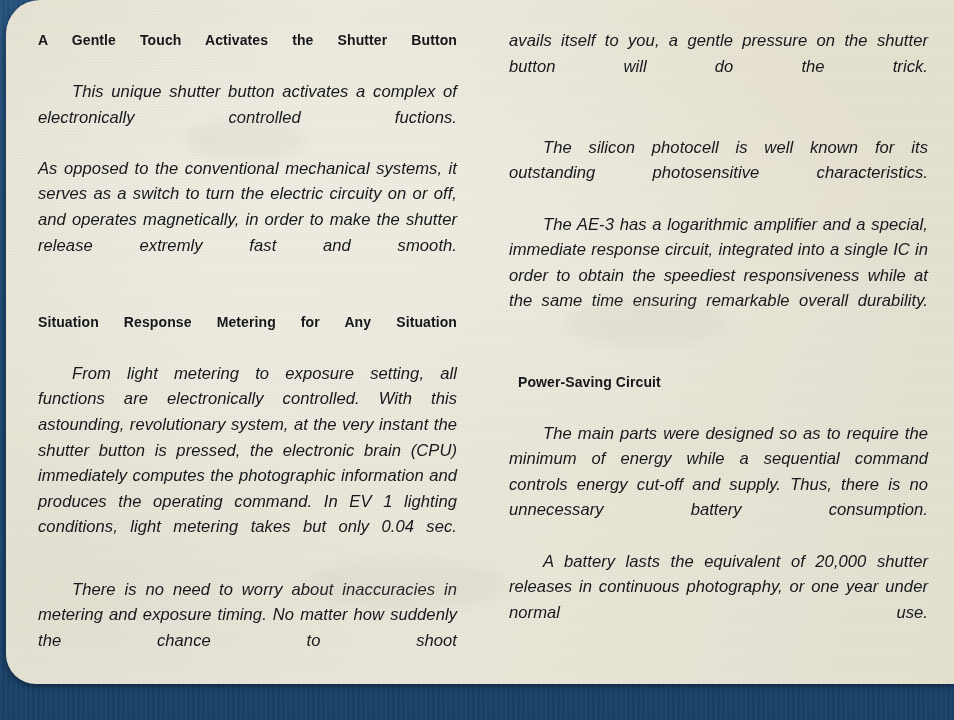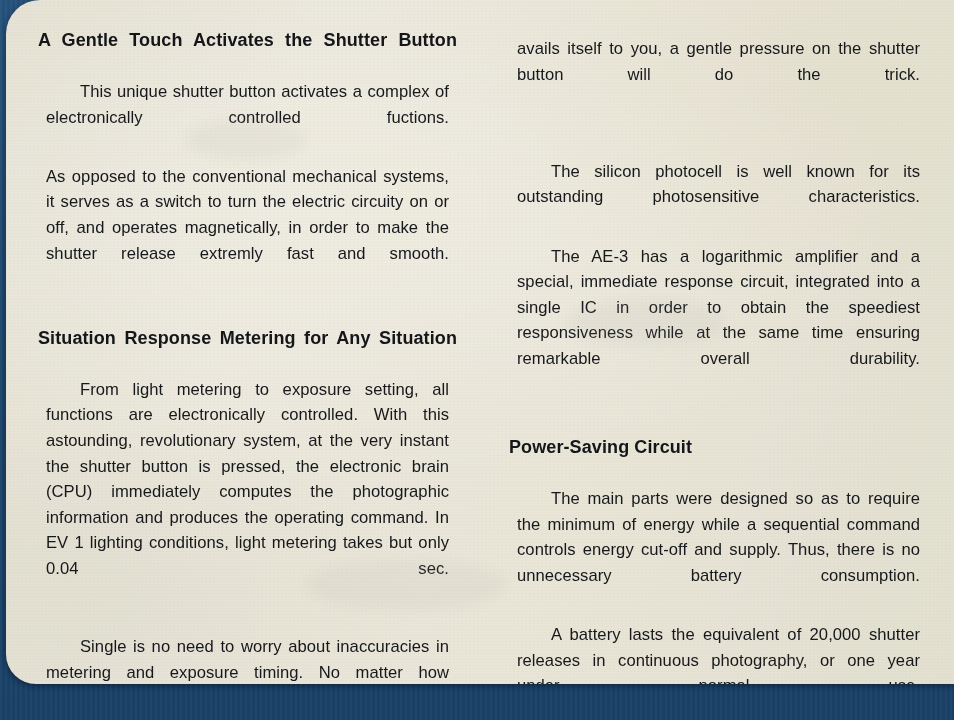--- a/index.html
+++ b/index.html
@@ -87,52 +87,54 @@
     box-sizing: border-box;
     gap: 52px;
   }
 
   .column {
     width: 419px;
     flex: 0 0 419px;
   }
 
   h2.section-heading {
-    font-size: 18px;
+    font-size: 14px;
     line-height: 25px;
     font-weight: bold;
     color: #14161a;
     margin: 0 0 1px 0;
     text-align: justify;
     letter-spacing: 0.1px;
     -webkit-font-smoothing: none;
   }
   h2.section-heading::after {
     content: "";
     display: inline-block;
     width: 100%;
     height: 0;
   }
   h2.section-heading.no-justify {
     text-align: left;
+    margin-left: 9px;
   }
 
   h2.section-heading + p.body-text {
     margin-top: 1px;
   }
 
   p.body-text {
     font-size: 16.6px;
     line-height: 25.6px;
     color: #16181c;
-    margin: 8px;
+    margin: 0;
     text-align: justify;
     text-indent: 34px;
     letter-spacing: 0.05px;
     word-spacing: 0.2px;
+    font-style: italic;
   }
   p.body-text::after {
     content: "";
     display: inline-block;
     width: 100%;
     height: 0;
   }
   p.body-text.no-indent { text-indent: 0; }
 
   .gap-sm { height: 11px; }
@@ -173,21 +175,21 @@
         <p class="body-text no-indent">As opposed to the conventional mechanical systems, it serves as a switch to turn the electric circuity on or off, and operates magnetically, in order to make the shutter release extremly fast and smooth.</p>
 
         <div class="gap-md"></div>
 
         <h2 class="section-heading">Situation Response Metering for Any Situation</h2>
 
         <p class="body-text">From light metering to exposure setting, all functions are electronically controlled. With this astounding, revolutionary system, at the very instant the shutter button is pressed, the electronic brain (CPU) immediately computes the photographic information and produces the operating command. In EV 1 lighting conditions, light metering takes but only 0.04 sec.</p>
 
         <div class="gap-sm"></div>
 
-        <p class="body-text">Single is no need to worry about inaccuracies in metering and exposure timing. No matter how suddenly the chance to shoot</p>
+        <p class="body-text">There is no need to worry about inaccuracies in metering and exposure timing. No matter how suddenly the chance to shoot</p>
 
       </div>
 
       <div class="column">
 
         <p class="body-text no-indent">avails itself to you, a gentle pressure on the shutter button will do the trick.</p>
 
         <div class="gap-lg"></div>
 
 

